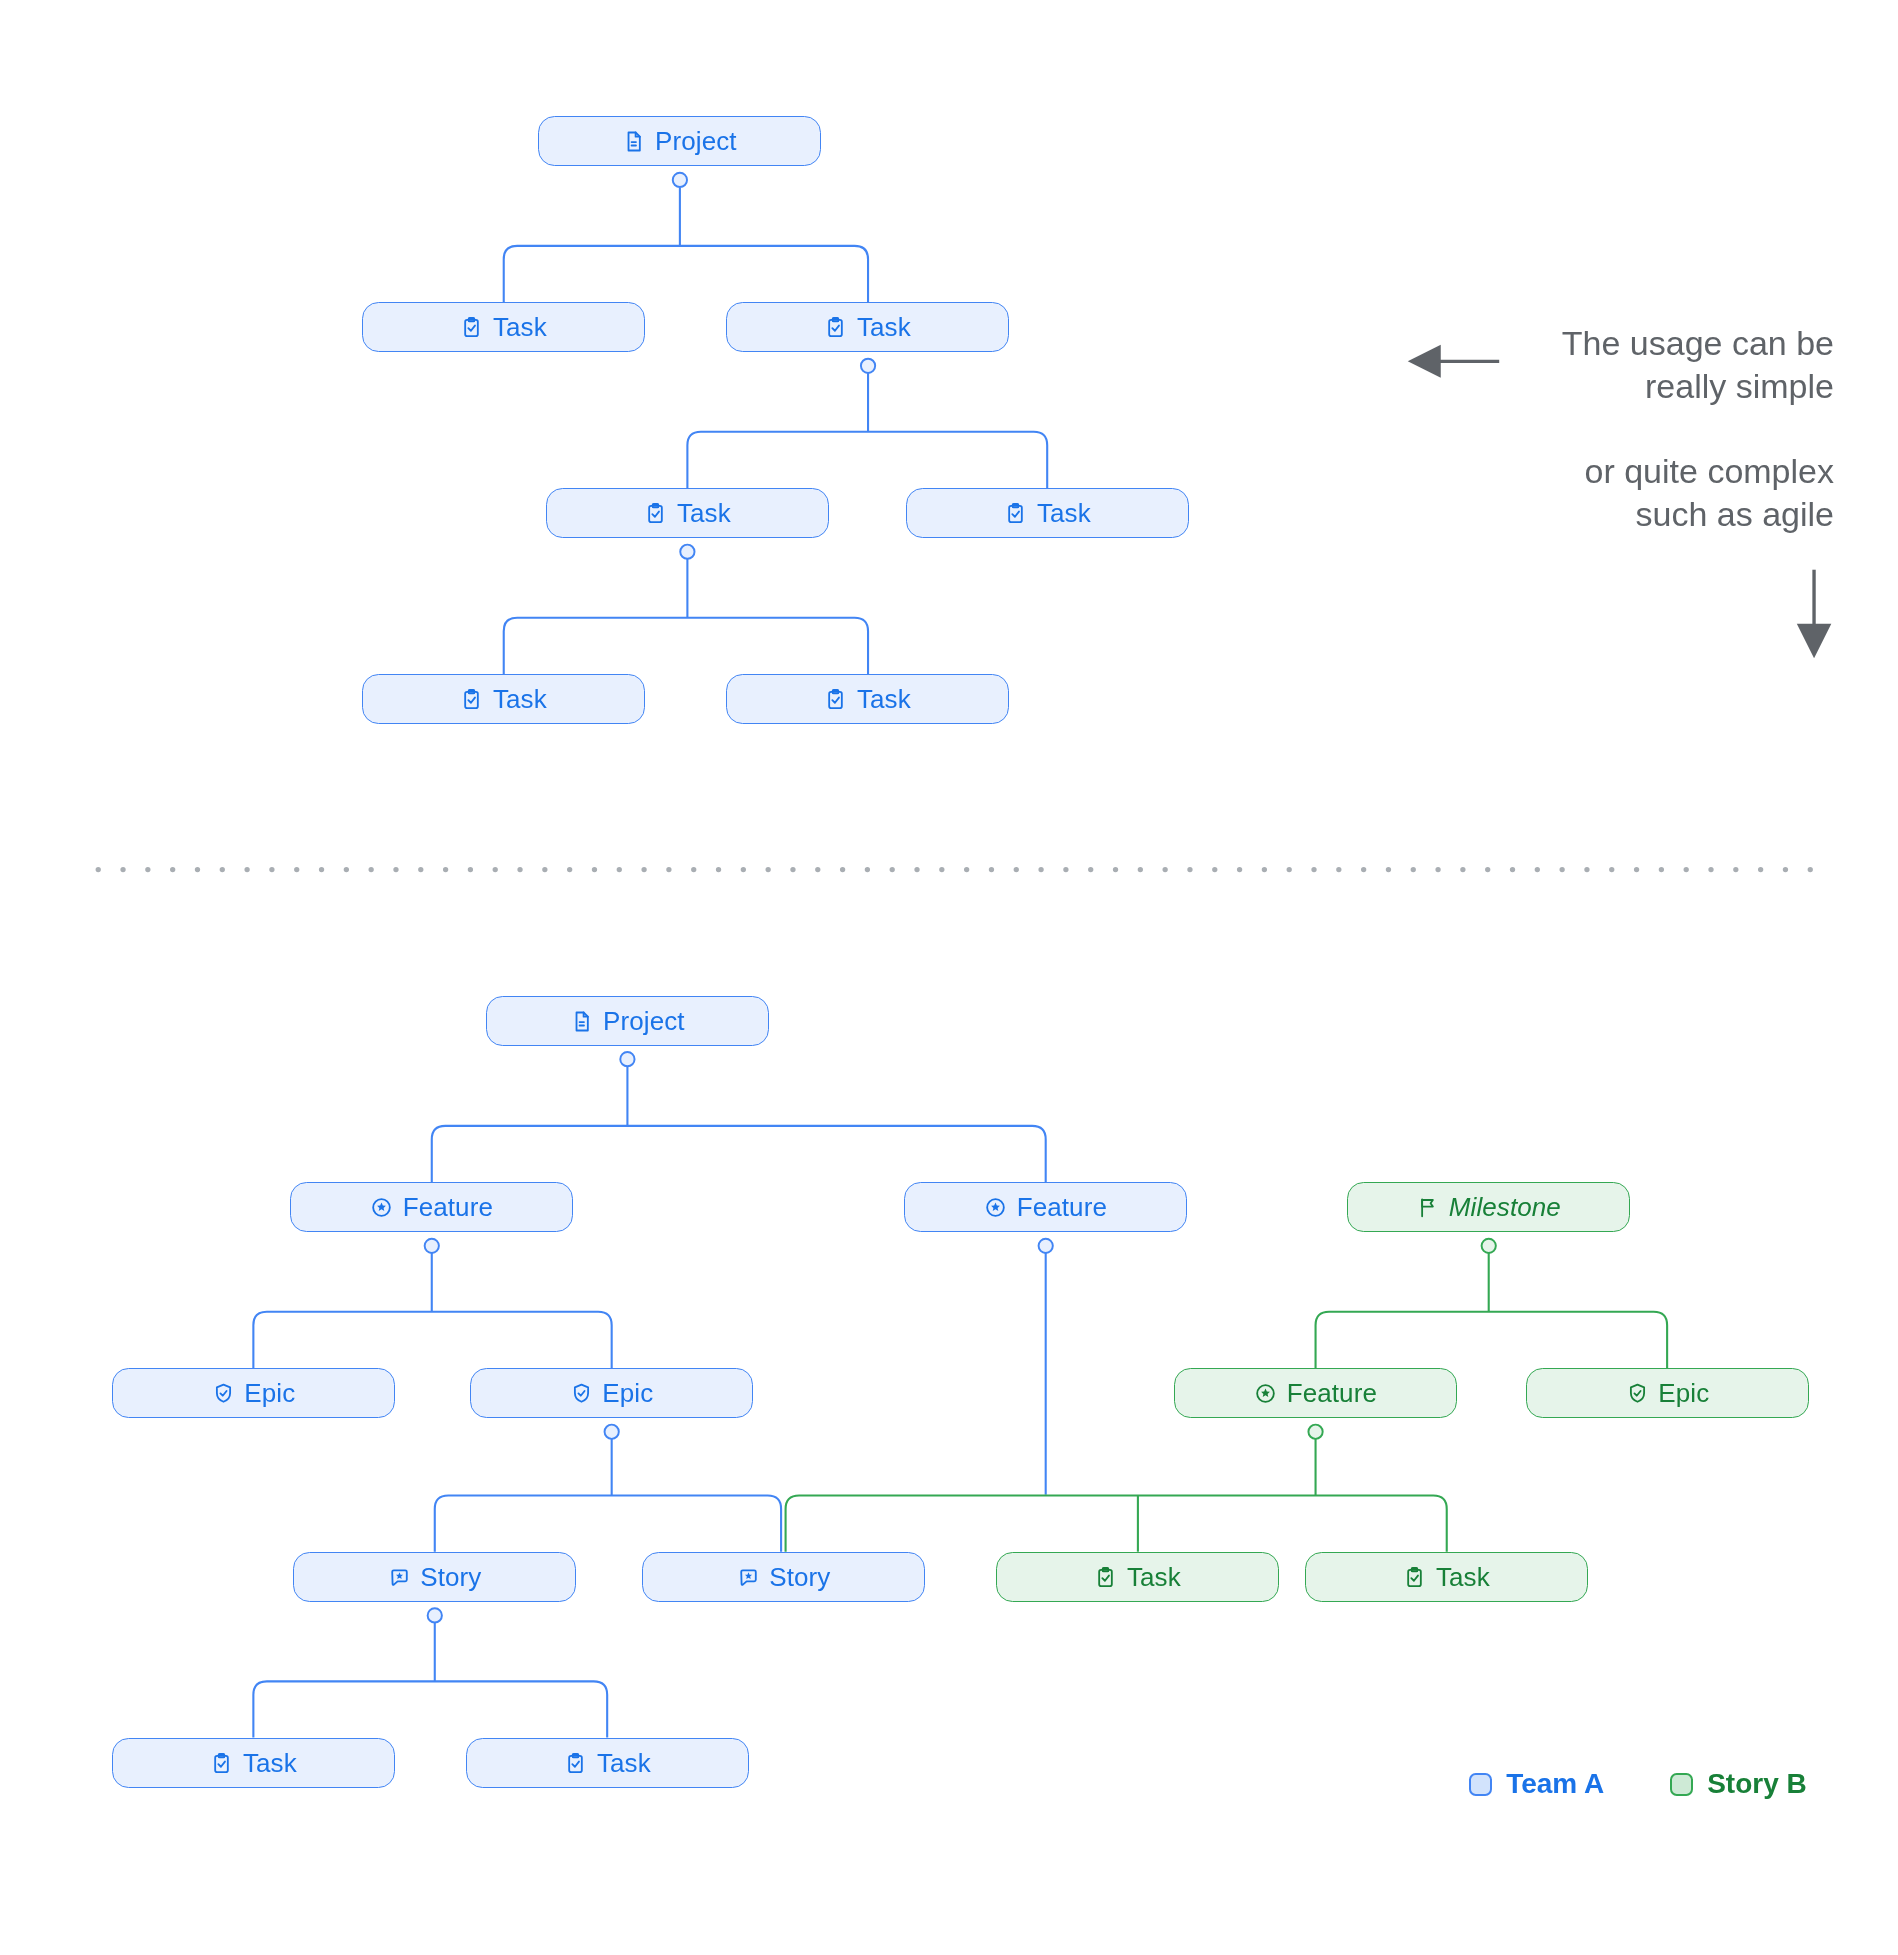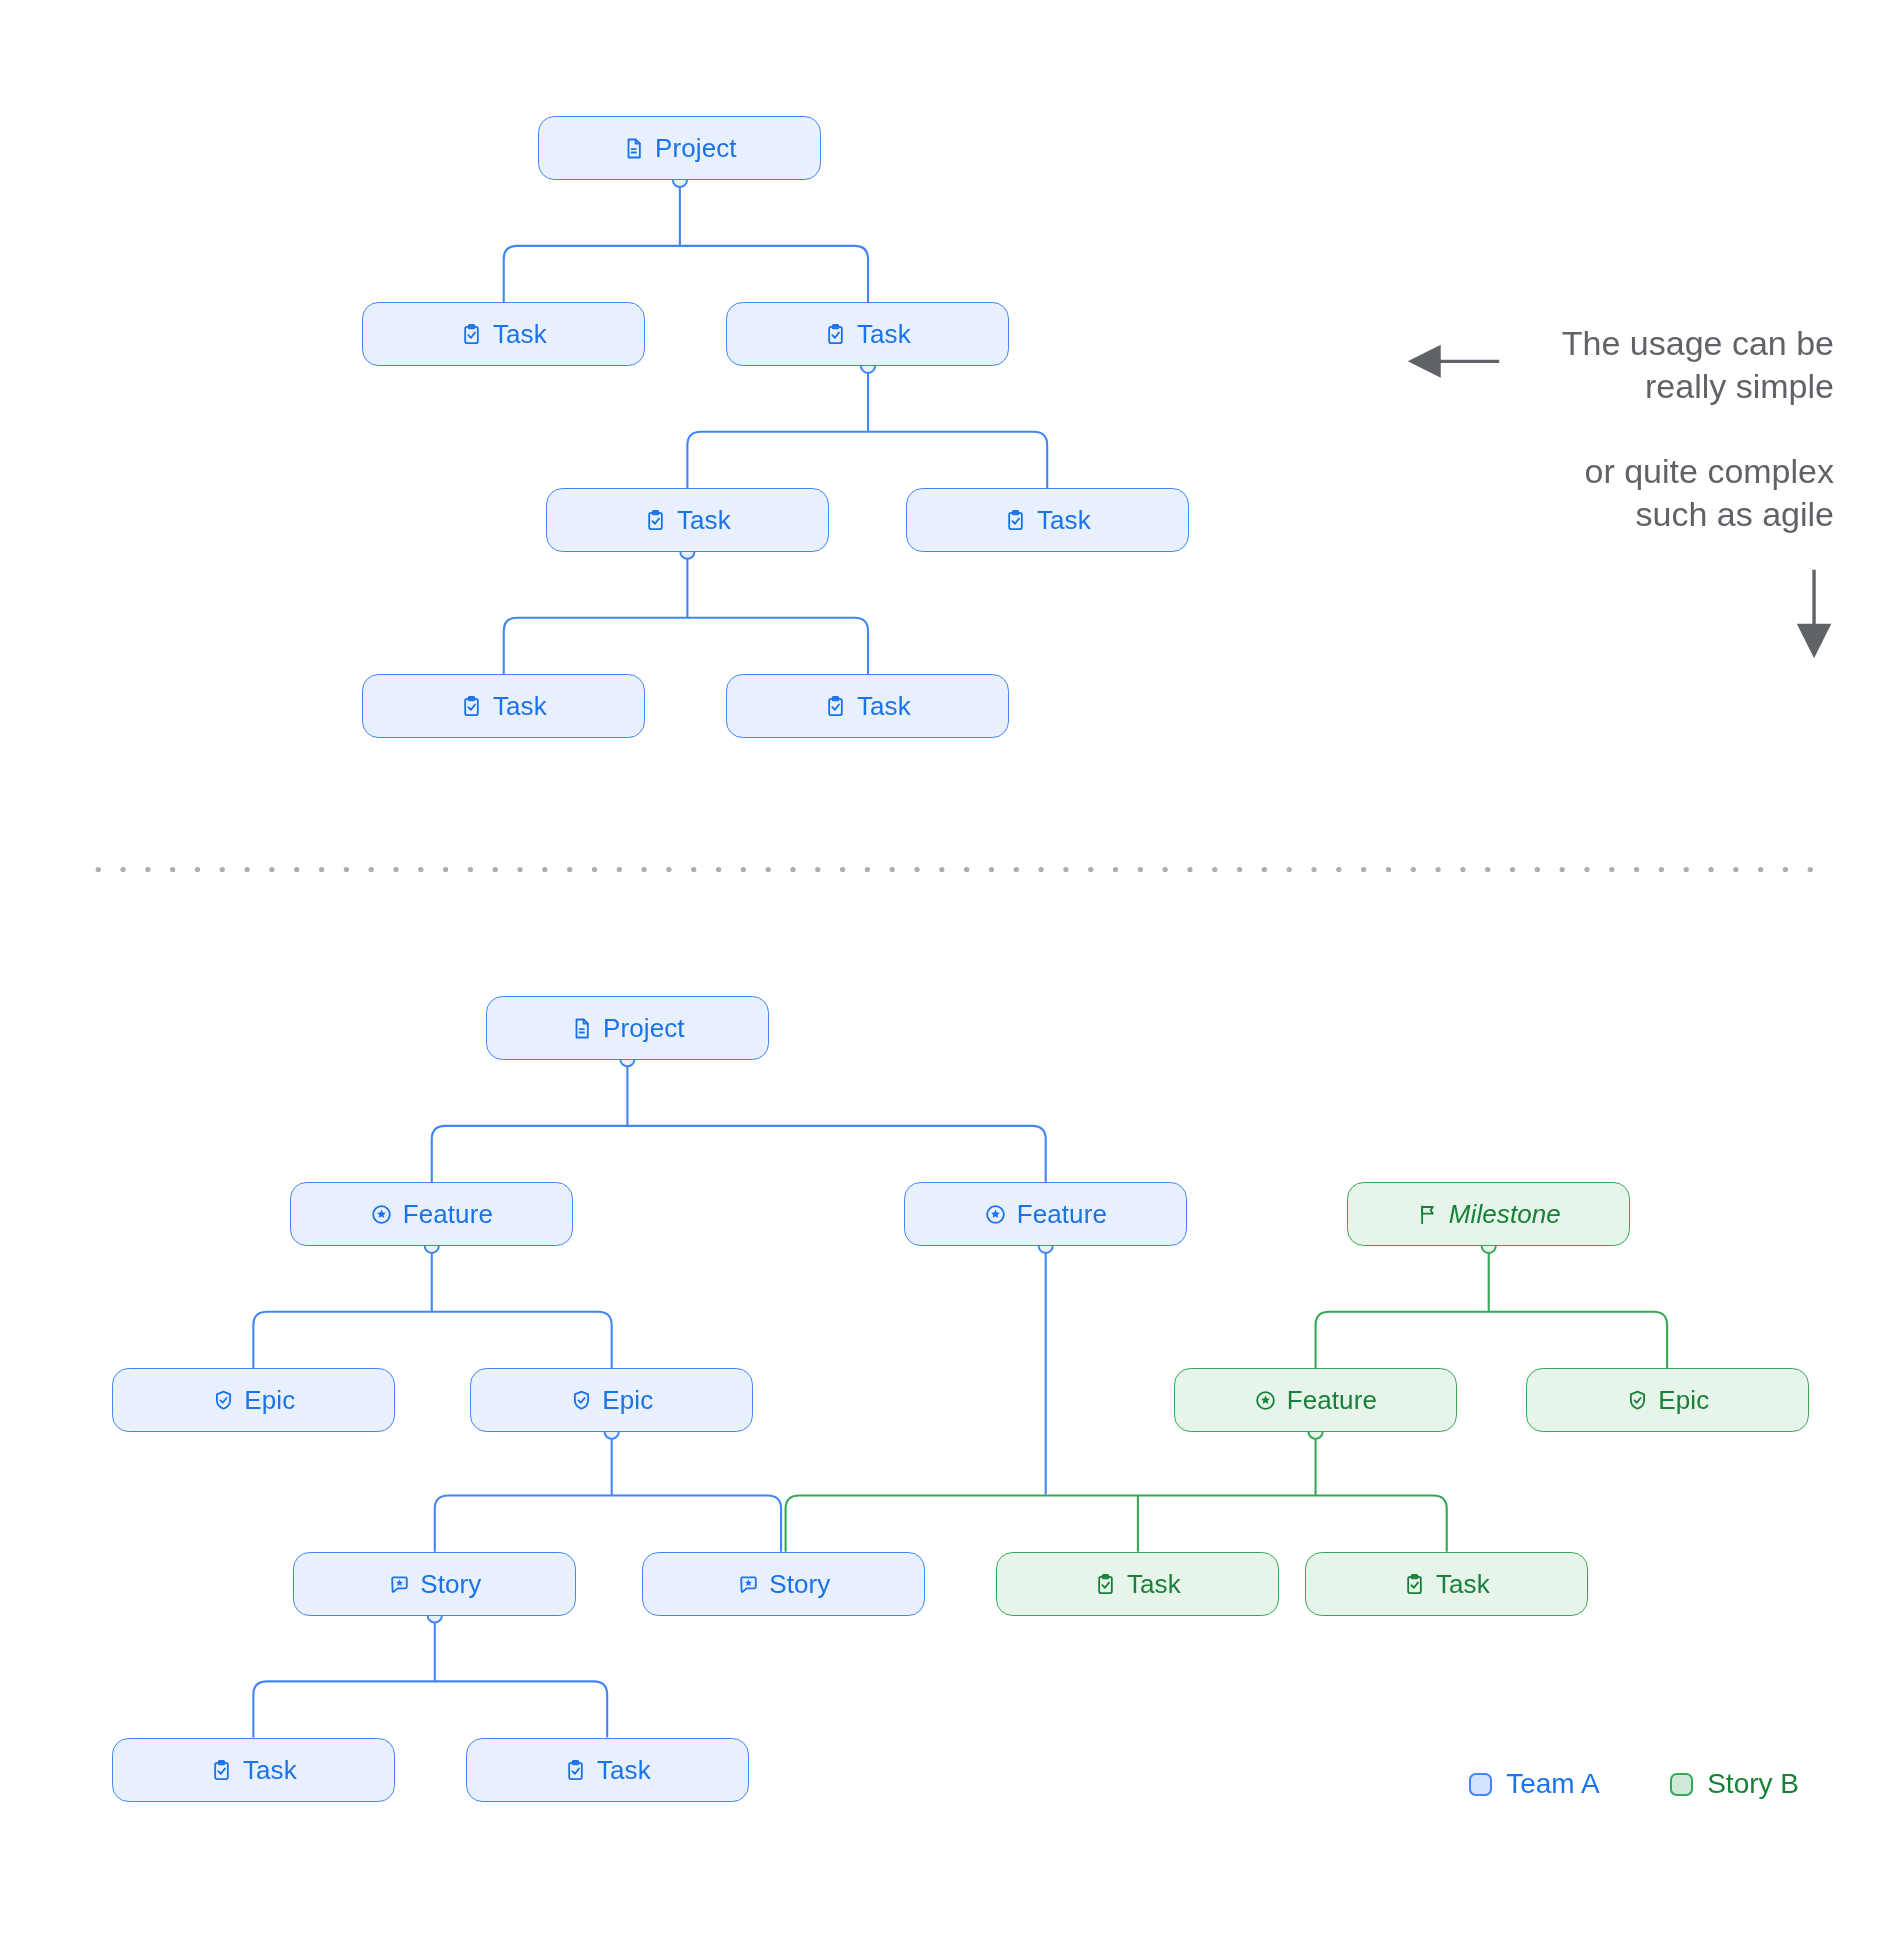--- a/index.html
+++ b/index.html
@@ -16,21 +16,21 @@
   .edge-a{stroke:var(--team-a-border,#4285f4); stroke-width:2.8; fill:none;}
   .edge-b{stroke:var(--team-b-border,#34a853); stroke-width:2.8; fill:none;}
   .dot-a{stroke:var(--team-a-border,#4285f4); stroke-width:2.6; fill:var(--team-a-fill,#e8f0fe);}
   .dot-b{stroke:var(--team-b-border,#34a853); stroke-width:2.6; fill:var(--team-b-fill,#e6f4ea);}
   .arrow-line{stroke:var(--gray,#5f6368); stroke-width:4.5; fill:none;}
   .arrow-head{fill:var(--gray,#5f6368); stroke:none;}
   .divider-dots{stroke:var(--divider,#9aa0a6); stroke-width:7; stroke-linecap:round; fill:none; opacity:.85;}
 
   .node{
     position:absolute;
-    width:283px; height:64px;
+    width:283px; height:50px;
     box-sizing:border-box;
     border-radius:16.5px;
     display:flex; align-items:center; justify-content:center;
     gap:9.7px;
     font-size:26px; font-weight:500;
     letter-spacing:0.1px;
   }
   .node .n-icon{width:23px; height:23px; flex:0 0 auto; display:block;}
   .node.team-a{
     background:var(--team-a-fill,#e8f0fe);
@@ -49,21 +49,21 @@
     color:var(--gray,#5f6368);
     font-size:34px; line-height:43px; font-weight:400;
     white-space:nowrap;
   }
   #ann-simple{top:322px;}
   #ann-complex{top:450px;}
 
   .legend-item{
     position:absolute; top:1768px;
     display:flex; align-items:center; gap:14.2px;
-    font-size:28px; font-weight:400;
+    font-size:28px; font-weight:700;
   }
   #legend-a{left:1469px; color:var(--team-a-text,#1a73e8);}
   #legend-b{left:1670px; color:var(--team-b-text,#188038);}
   .swatch{width:23px; height:23px; box-sizing:border-box; border-radius:6.7px;}
   #legend-a .swatch{border:2.2px solid var(--team-a-border,#4285f4); background:var(--legend-a-fill,#d2e3fc);}
   #legend-b .swatch{border:2.2px solid var(--team-b-border,#34a853); background:var(--legend-b-fill,#ceead6);}
 </style>
 </head>
 <body>
 

